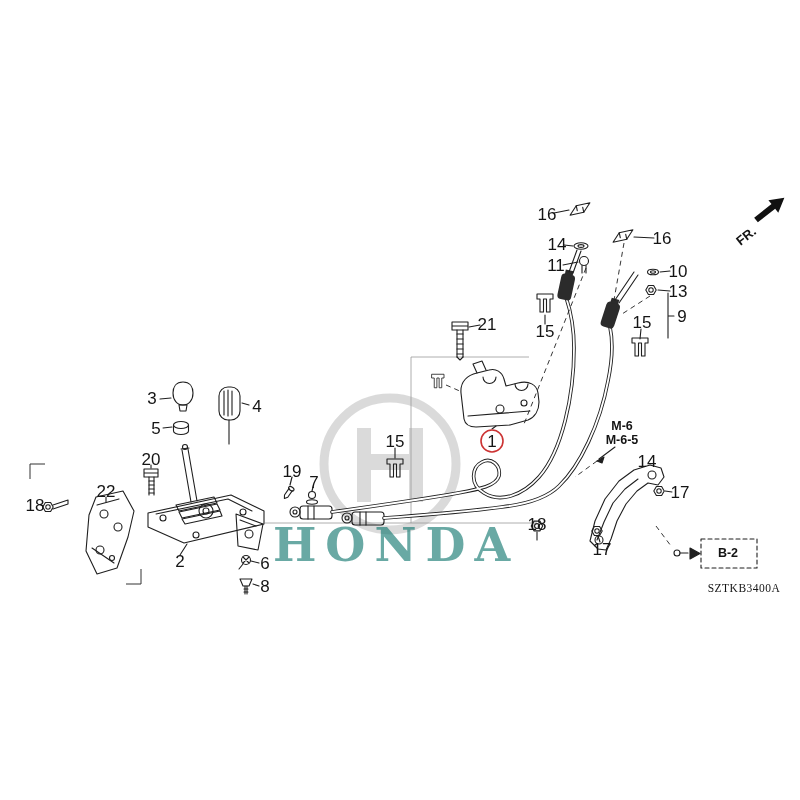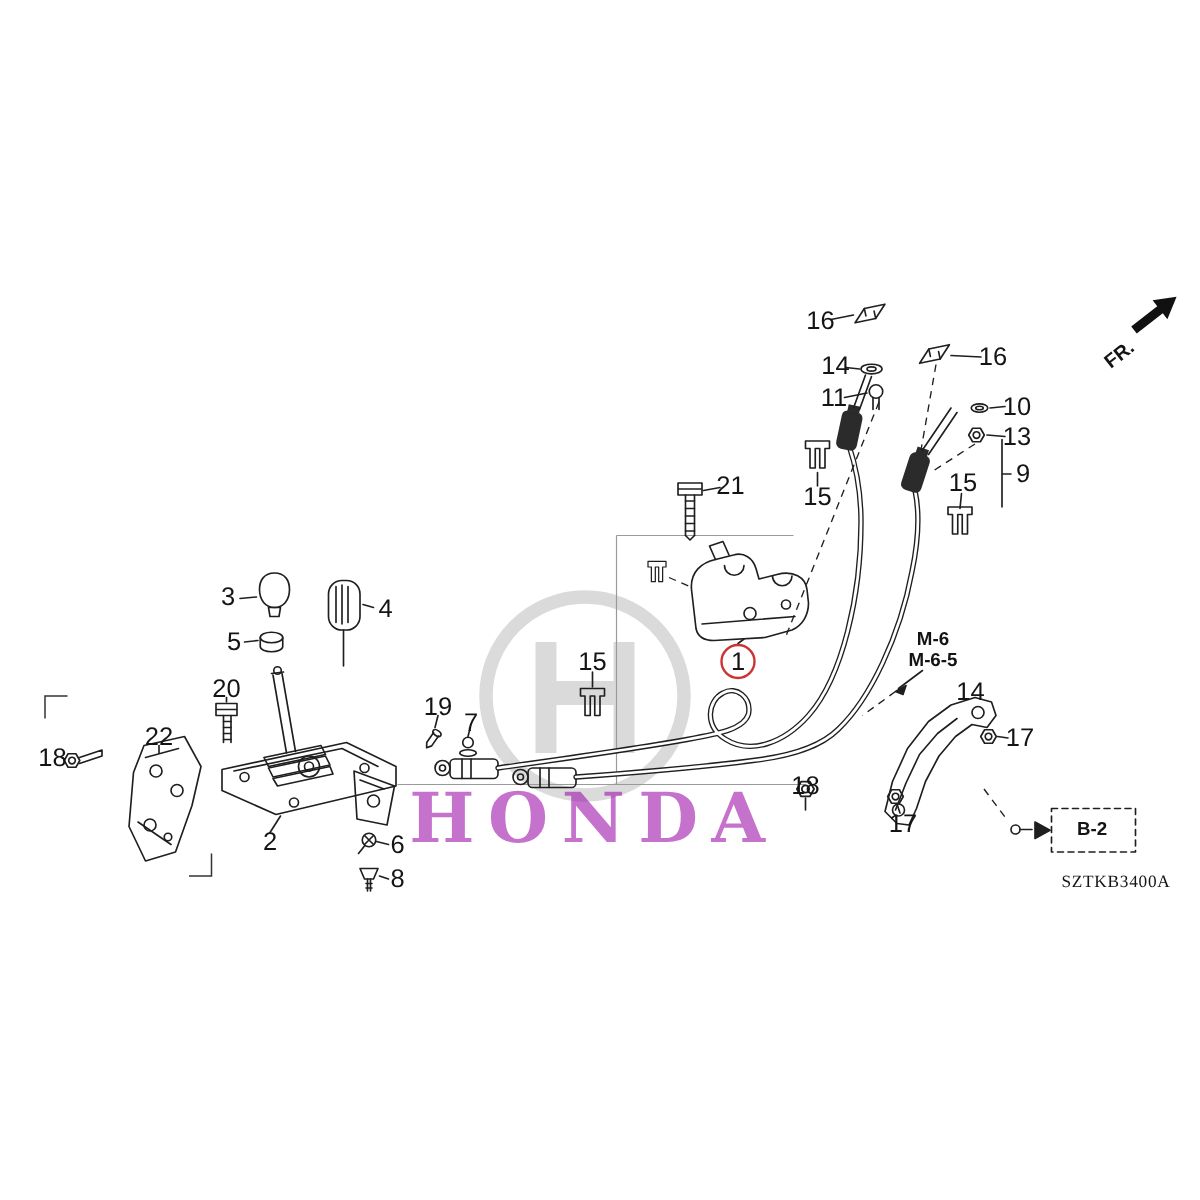--- a/index.html
+++ b/index.html
@@ -22,21 +22,21 @@
     user-select:none;
   }
   .co.bold { font-weight:bold; font-size:12.5px; }
   .co.code { font-size:11.5px; letter-spacing:.5px;font-family:Liberation Serif, serif; }
   .co.rot { transform:translate(-50%,-50%) rotate(-38deg); font-weight:bold; font-size:13px; }
   .wm-text {
     position:absolute; left:268px; top:518px; width:256px;
     text-align:center;
     font-family:"DejaVu Serif","Liberation Serif",serif;
     font-weight:bold; font-size:46px; letter-spacing:9px;
-    color:#a21caf; opacity:.62; user-select:none;
+    color:#0f766e; opacity:.62; user-select:none;
   }
 </style>
 </head>
 <body>
 
 <div class="stage">
 
   <svg class="art" width="800" height="800" viewBox="0 0 800 800">
     <defs>
       <g id="uclip">

